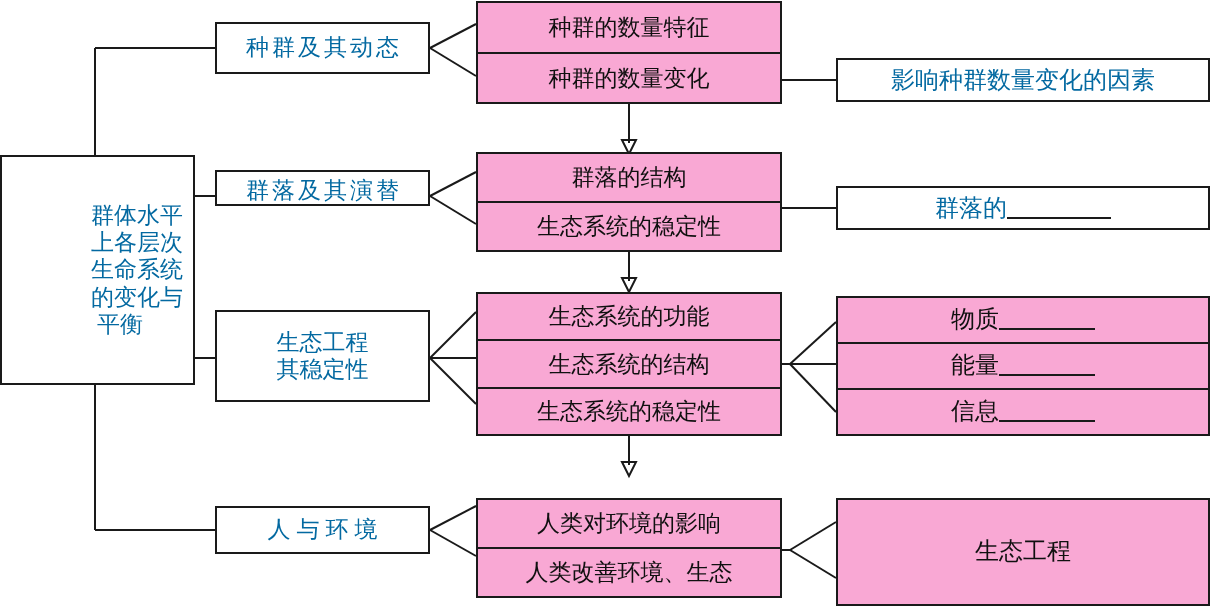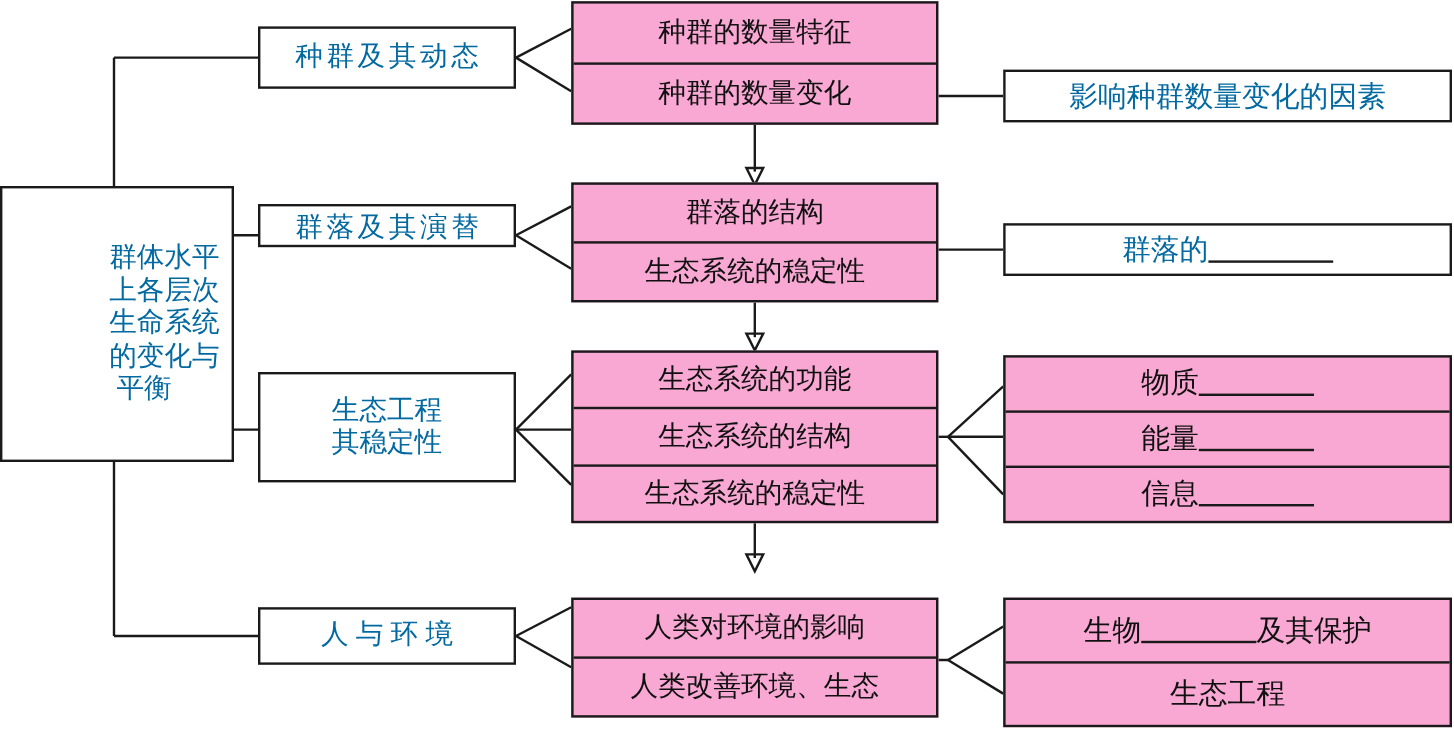--- a/index.html
+++ b/index.html
@@ -213,22 +213,17 @@
     </div>
     <div class="cell t24">
       <span>
         <span>信息</span><span class="blank blank-sm"></span>
       </span>
     </div>
   </div>
 
   <div class="box-stack" style="left:836px; top:498px; width:374px; height:108px;">
     <div class="cell t24">
-      <span>
-        <span>生物</span><span class="blank blank-sm"></span><span>及其保护</span>
-      </span>
-    </div>
-    <div class="cell t24">
       <span>生态工程</span>
     </div>
   </div>
 
 </div>
 
 </body></html>

